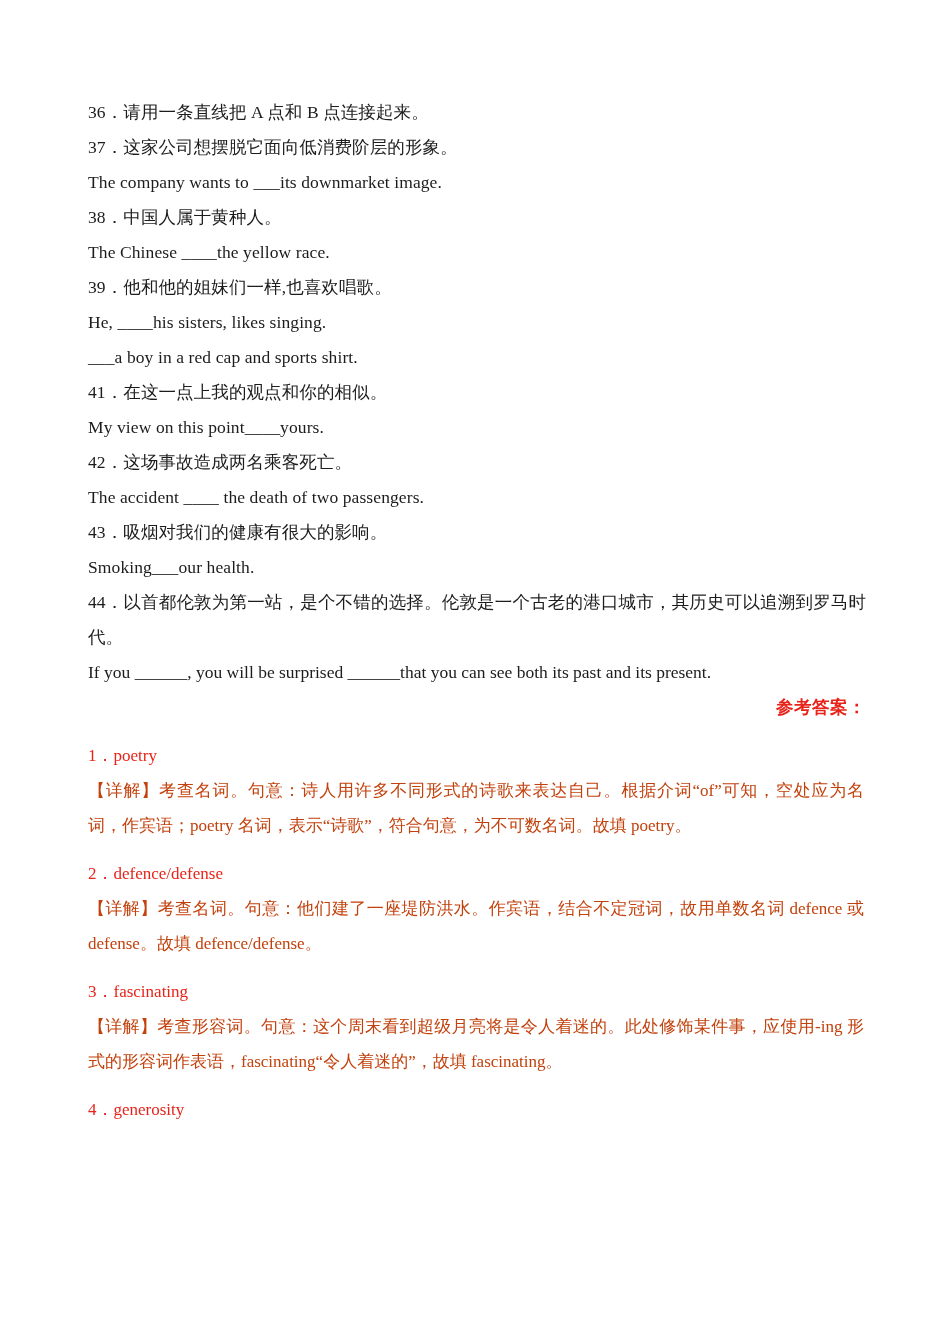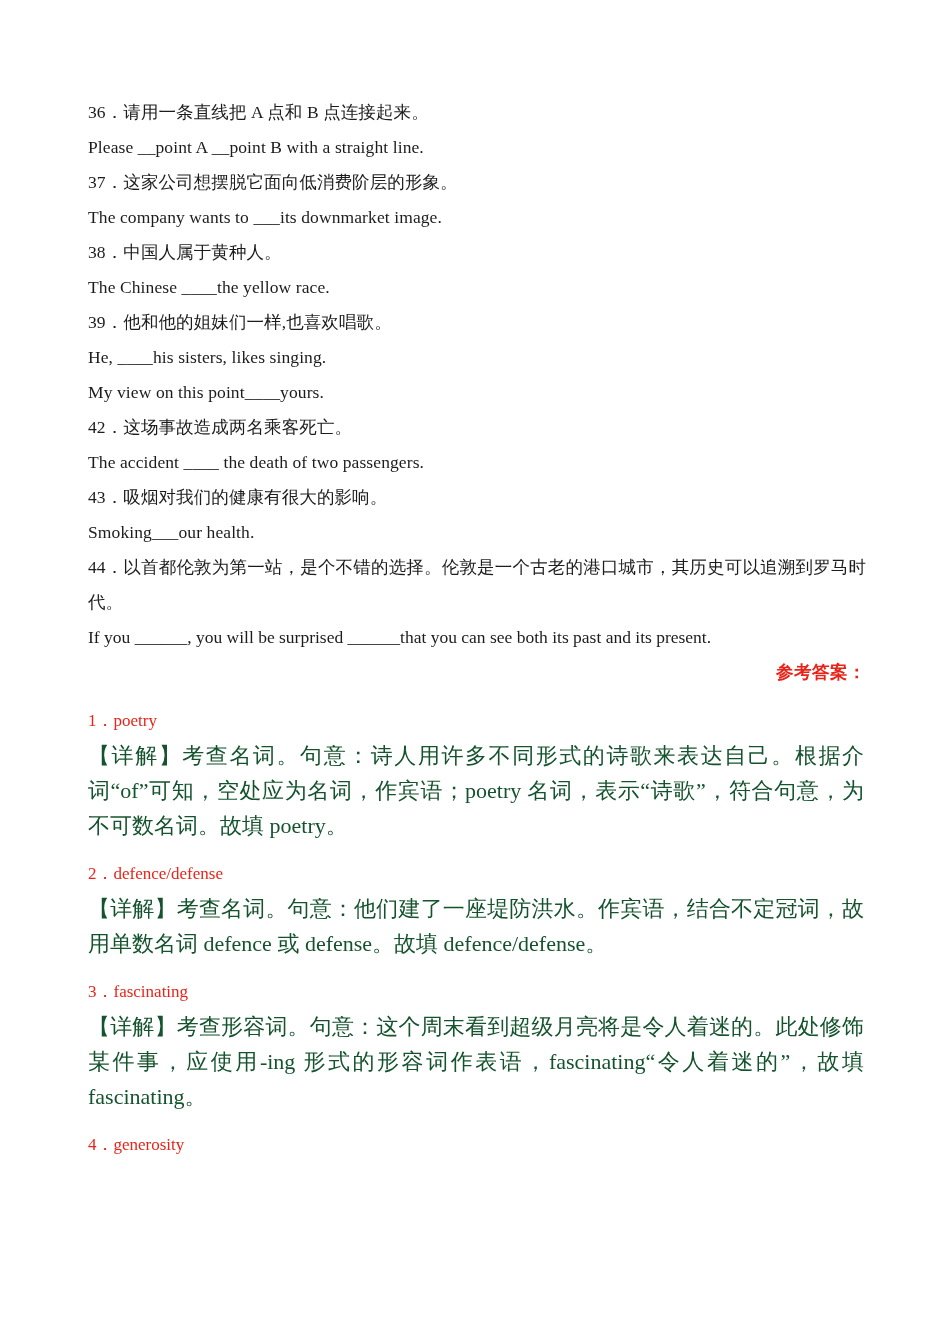--- a/index.html
+++ b/index.html
@@ -65,48 +65,49 @@
   }
   
   .ans-key {
     color: #e8241a;
     font-size: 17px;
     line-height: 35px;
     white-space: pre-wrap;
     margin-top: 13px;
   }
   .ans-detail {
-    color: #14532d;
-    font-size: 22px;
+    color: #c2410c;
+    font-size: 17px;
     line-height: 35px;
     text-align: justify;
     text-justify: inter-ideograph;
     white-space: pre-wrap;
     width: 776px;
   }
 </style>
 </head>
 <body>
 
 <div class="page">
   <div class="content">
 
     <div class="q-line cn">36．请用一条直线把 A 点和 B 点连接起来。</div>
-    <div class="q-line en">Please __point A __point B with a straight line.</div>
 
     <div class="q-line cn">37．这家公司想摆脱它面向低消费阶层的形象。</div>
     <div class="q-line en">The company wants to ___its downmarket image.</div>
 
     <div class="q-line cn">38．中国人属于黄种人。</div>
     <div class="q-line en">The Chinese ____the yellow race.</div>
 
     <div class="q-line cn">39．他和他的姐妹们一样,也喜欢唱歌。</div>
     <div class="q-line en">He, ____his sisters, likes singing.</div>
 
+    <div class="q-line en">___a boy in a red cap and sports shirt.</div>
 
+    <div class="q-line cn">41．在这一点上我的观点和你的相似。</div>
     <div class="q-line en">My view on this point____yours.</div>
 
     <div class="q-line cn">42．这场事故造成两名乘客死亡。</div>
     <div class="q-line en">The accident ____ the death of two passengers.</div>
 
     <div class="q-line cn">43．吸烟对我们的健康有很大的影响。</div>
     <div class="q-line en">Smoking___our health.</div>
 
     <div class="q-wrap">44．以首都伦敦为第一站，是个不错的选择。伦敦是一个古老的港口城市，其历史可以追溯到罗马时代。</div>
 

